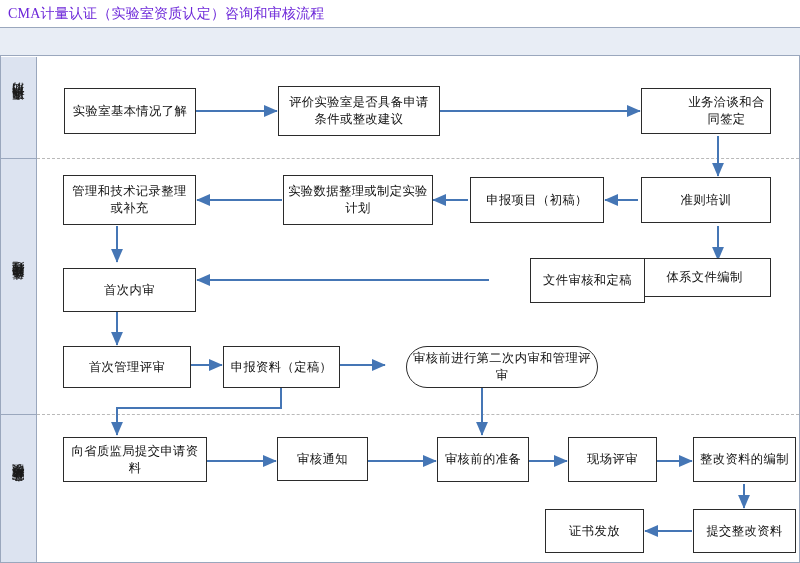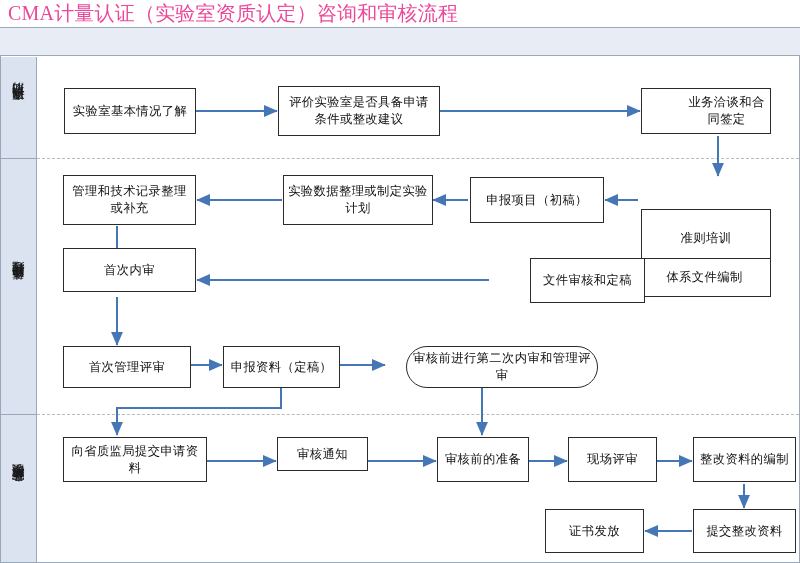--- a/index.html
+++ b/index.html
@@ -27,22 +27,22 @@
     width: 800px;
     height: 28px;
     border-bottom: 1px solid #9aa7bd;
     box-sizing: border-box;
     background: #ffffff;
     display: flex;
     align-items: center;
     padding-left: 8px;
   }
   #title-bar .title-text {
-    font-size: 20px;
-    color: #ec4899;
+    font-size: 14px;
+    color: #6d28d9;
     letter-spacing: 0.2px;
     white-space: nowrap;
   }
 
   
   #title-under-band {
     position: absolute;
     left: 0;
     top: 28px;
     width: 800px;
@@ -198,21 +198,21 @@
   </div>
 
   <div class="node" style="left:278px; top:86px; width:162px; height:50px;">
     <span>评价实验室是否具备申请条件或整改建议</span>
   </div>
 
   <div class="node" style="left:641px; top:88px; width:130px; height:46px;padding-left:45px;">
     <span>业务洽谈和合同签定</span>
   </div>
 
-  <div class="node" style="left:641px; top:177px; width:130px; height:58px;margin-top:32px;">
+  <div class="node" style="left:641px; top:177px; width:130px; height:46px;">
     <span>准则培训</span>
   </div>
 
   <div class="node" style="left:470px; top:177px; width:134px; height:46px;">
     <span>申报项目（初稿）</span>
   </div>
 
   <div class="node" style="left:283px; top:175px; width:150px; height:50px;">
     <span>实验数据整理或制定实验计划</span>
   </div>
@@ -222,41 +222,41 @@
   </div>
 
   <div class="node" style="left:638px; top:258px; width:133px; height:39px;">
     <span>体系文件编制</span>
   </div>
 
   <div class="node" style="left:490px; top:258px; width:115px; height:45px;margin-left:40px;">
     <span>文件审核和定稿</span>
   </div>
 
-  <div class="node" style="left:63px;  top:248px; width:133px; height:44px;">
+  <div class="node" style="left:63px;  top:268px; width:133px; height:44px;">
     <span>首次内审</span>
   </div>
 
   <div class="node" style="left:63px;  top:346px; width:128px; height:42px;">
     <span>首次管理评审</span>
   </div>
 
   <div class="node" style="left:223px; top:346px; width:117px; height:42px;">
     <span>申报资料（定稿）</span>
   </div>
 
   <div class="node" style="left:406px; top:346px; width:192px; height:42px;border-radius:21px;">
     <span>审核前进行第二次内审和管理评审</span>
   </div>
 
   <div class="node" style="left:63px;  top:437px; width:144px; height:45px;">
     <span>向省质监局提交申请资料</span>
   </div>
 
-  <div class="node" style="left:277px; top:437px; width:91px; height:34px;">
+  <div class="node" style="left:277px; top:437px; width:91px; height:44px;">
     <span>审核通知</span>
   </div>
 
   <div class="node" style="left:437px; top:437px; width:92px; height:45px;">
     <span>审核前的准备</span>
   </div>
 
   <div class="node" style="left:568px; top:437px; width:89px; height:45px;">
     <span>现场评审</span>
   </div>

